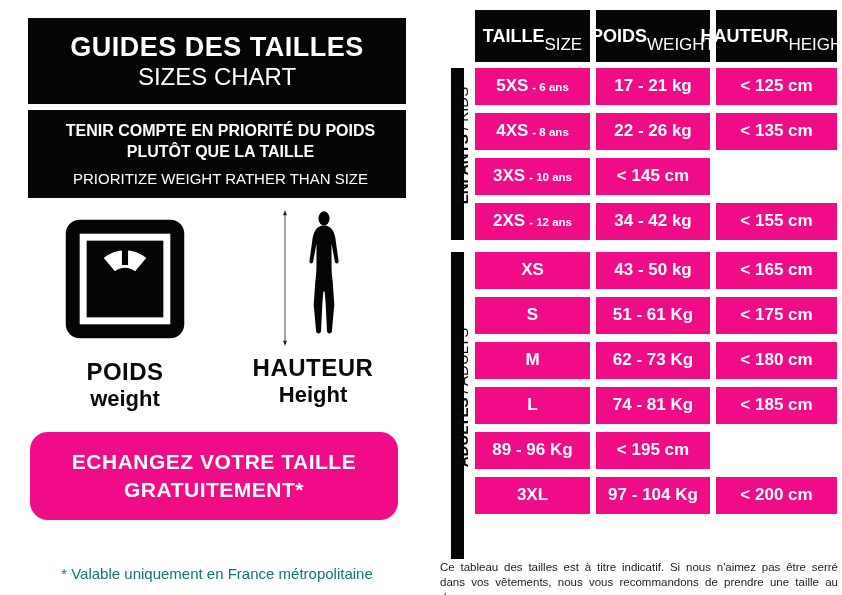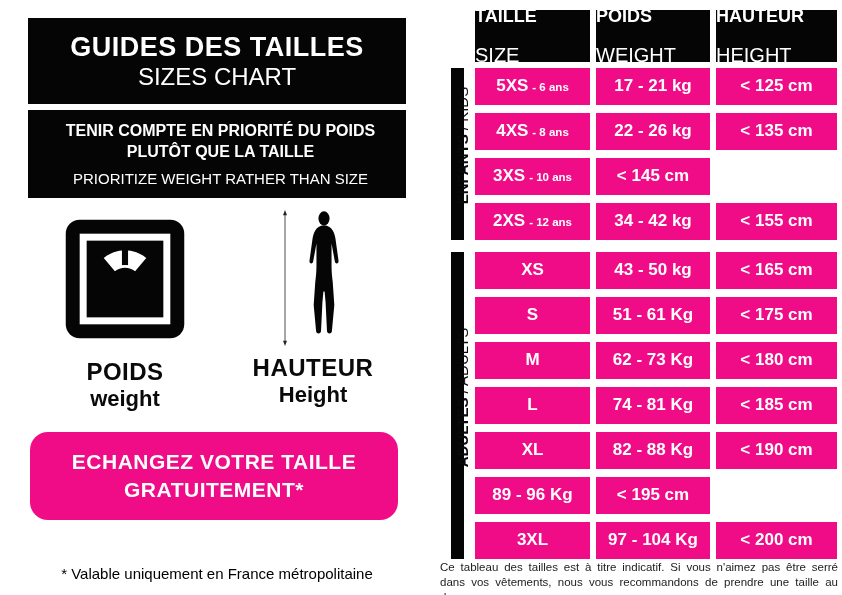--- a/index.html
+++ b/index.html
@@ -25,38 +25,38 @@
   .legend-en { font-size:22px; font-weight:bold; color:#0a0a0a; }
   .legend-weight .legend-fr { margin-top:14px; }
   .legend-height .legend-fr { margin-top:8px; }
   .figure-group { display:flex; align-items:flex-end; gap:6px; }
 
   .exchange-btn { left:30px; top:432px; width:368px; height:88px; background:var(--pink);
                   border-radius:18px; color:#fff; display:flex; flex-direction:column;
                   align-items:center; justify-content:center; text-align:center; cursor:pointer; }
   .exchange-btn div { font-size:21px; font-weight:bold; letter-spacing:.5px; line-height:1.35; }
 
-  .footnote { left:28px; top:565px; width:378px; text-align:center; font-size:15px; color:#000000; }
+  .footnote { left:28px; top:565px; width:378px; text-align:center; font-size:15px; color:#0f766e; }
 
   
   .rail { display:flex; }
   .rail-kids   { left:427px; top:68px;  height:172px; }
   .rail-adults { left:427px; top:252px; height:307px; }
   .rail-label { writing-mode:vertical-rl; transform:rotate(180deg); text-align:center;
                 font-size:15px; color:#0a0a0a; width:24px; line-height:24px; white-space:pre; }
   .rail-label .b { font-weight:800; }
   .rail-bar { width:13px; background:#050505; height:100%; }
 
   
   .grid-row { display:grid; grid-template-columns:115px 114px 121px; column-gap:6px; }
   .thead { left:475px; top:10px; width:362px; }
-  .th { background:#050505; color:#fff; height:52px; display:flex; flex-direction:column;
-        justify-content:center; }
+  .th { background:#050505; color:#fff; height:52px; display:flex; flex-direction:row;
+        align-items:center; justify-content:center; }
   .th-fr { font-size:18px; font-weight:bold; }
-  .th-en { font-size:20px; font-weight:normal; margin-top:17px; }
+  .th-en { font-size:17px; font-weight:normal; margin-top:17px; }
 
   .tbody { width:362px; }
   .tbody-kids   { left:475px; top:68px; }
   .tbody-adults { left:475px; top:252px; }
   .trow { margin-bottom:8px; }
   .td { background:var(--pink); color:#fff; height:37px; display:flex; align-items:baseline;
         justify-content:center; font-weight:bold; font-size:17px; padding-top:8px; }
   .td .age { font-size:11.5px; margin-left:4px; }
 
   .caption { left:440px; top:560px; width:398px; font-size:11.5px; color:#1c1c1c;
@@ -240,46 +240,35 @@
       </div>
     <div class="td">
         <span>74 - 81 Kg</span>
       </div>
     <div class="td">
         <span>&lt; 185 cm</span>
       </div>
   </div>
   <div class="grid-row trow">
     <div class="td">
-        <span>XL</span>
-      </div>
-    <div class="td">
-        <span>82 - 88 Kg</span>
-      </div>
-    <div class="td">
-        <span>&lt; 190 cm</span>
-      </div>
-  </div>
-  <div class="grid-row trow">
-    <div class="td">
         <span>89 - 96 Kg</span>
       </div>
     <div class="td">
         <span>&lt; 195 cm</span>
       </div>
   </div>
   <div class="grid-row trow">
     <div class="td">
         <span>3XL</span>
       </div>
     <div class="td">
         <span>97 - 104 Kg</span>
       </div>
     <div class="td">
         <span>&lt; 200 cm</span>
       </div>
   </div>
 </div>
 
 <div class="abs caption">
-  <div>Ce tableau des tailles est à titre indicatif. Si vous n'aimez pas être serré</div>
+  <div>Ce tableau des tailles est à titre indicatif. Si nous n'aimez pas être serré</div>
   <div>dans vos vêtements, nous vous recommandons de prendre une taille au dessus</div>
 </div>
 
 </body></html>

